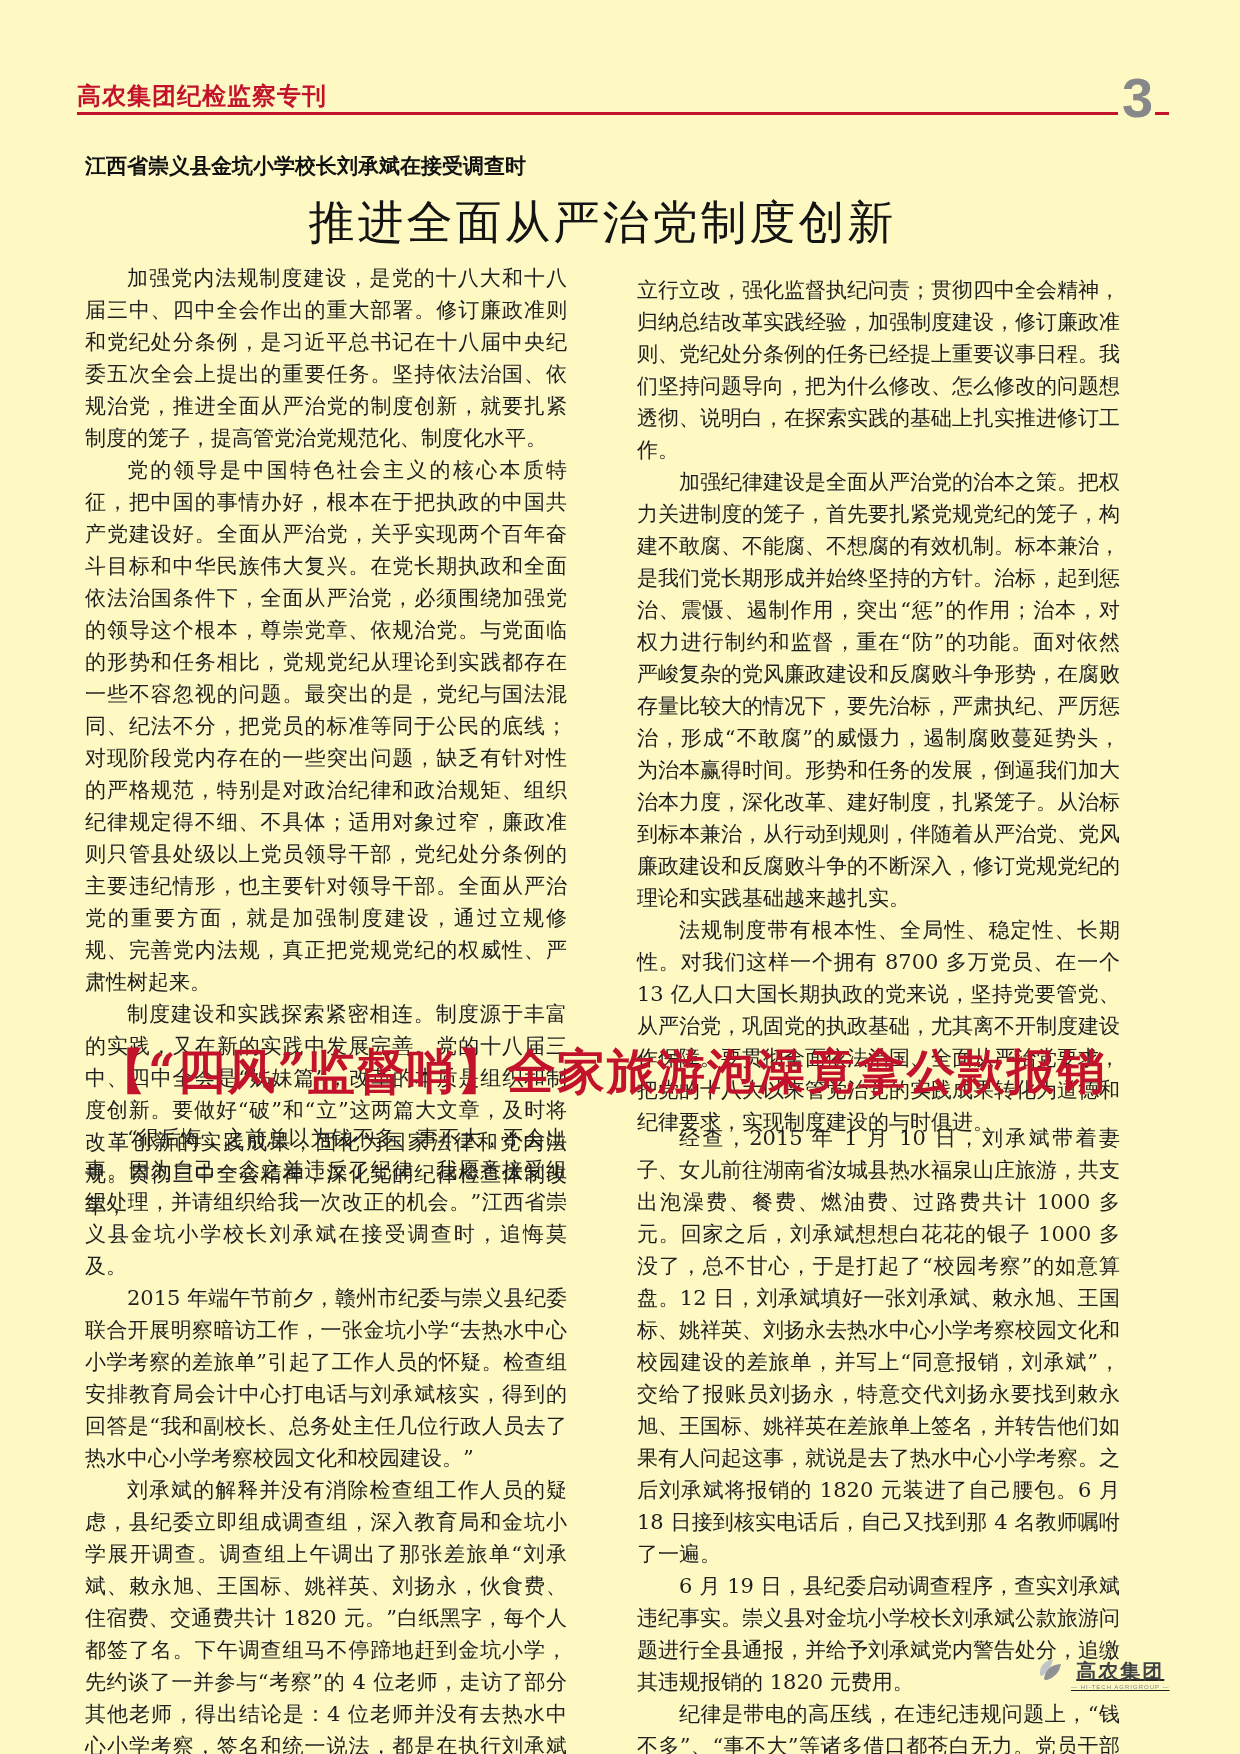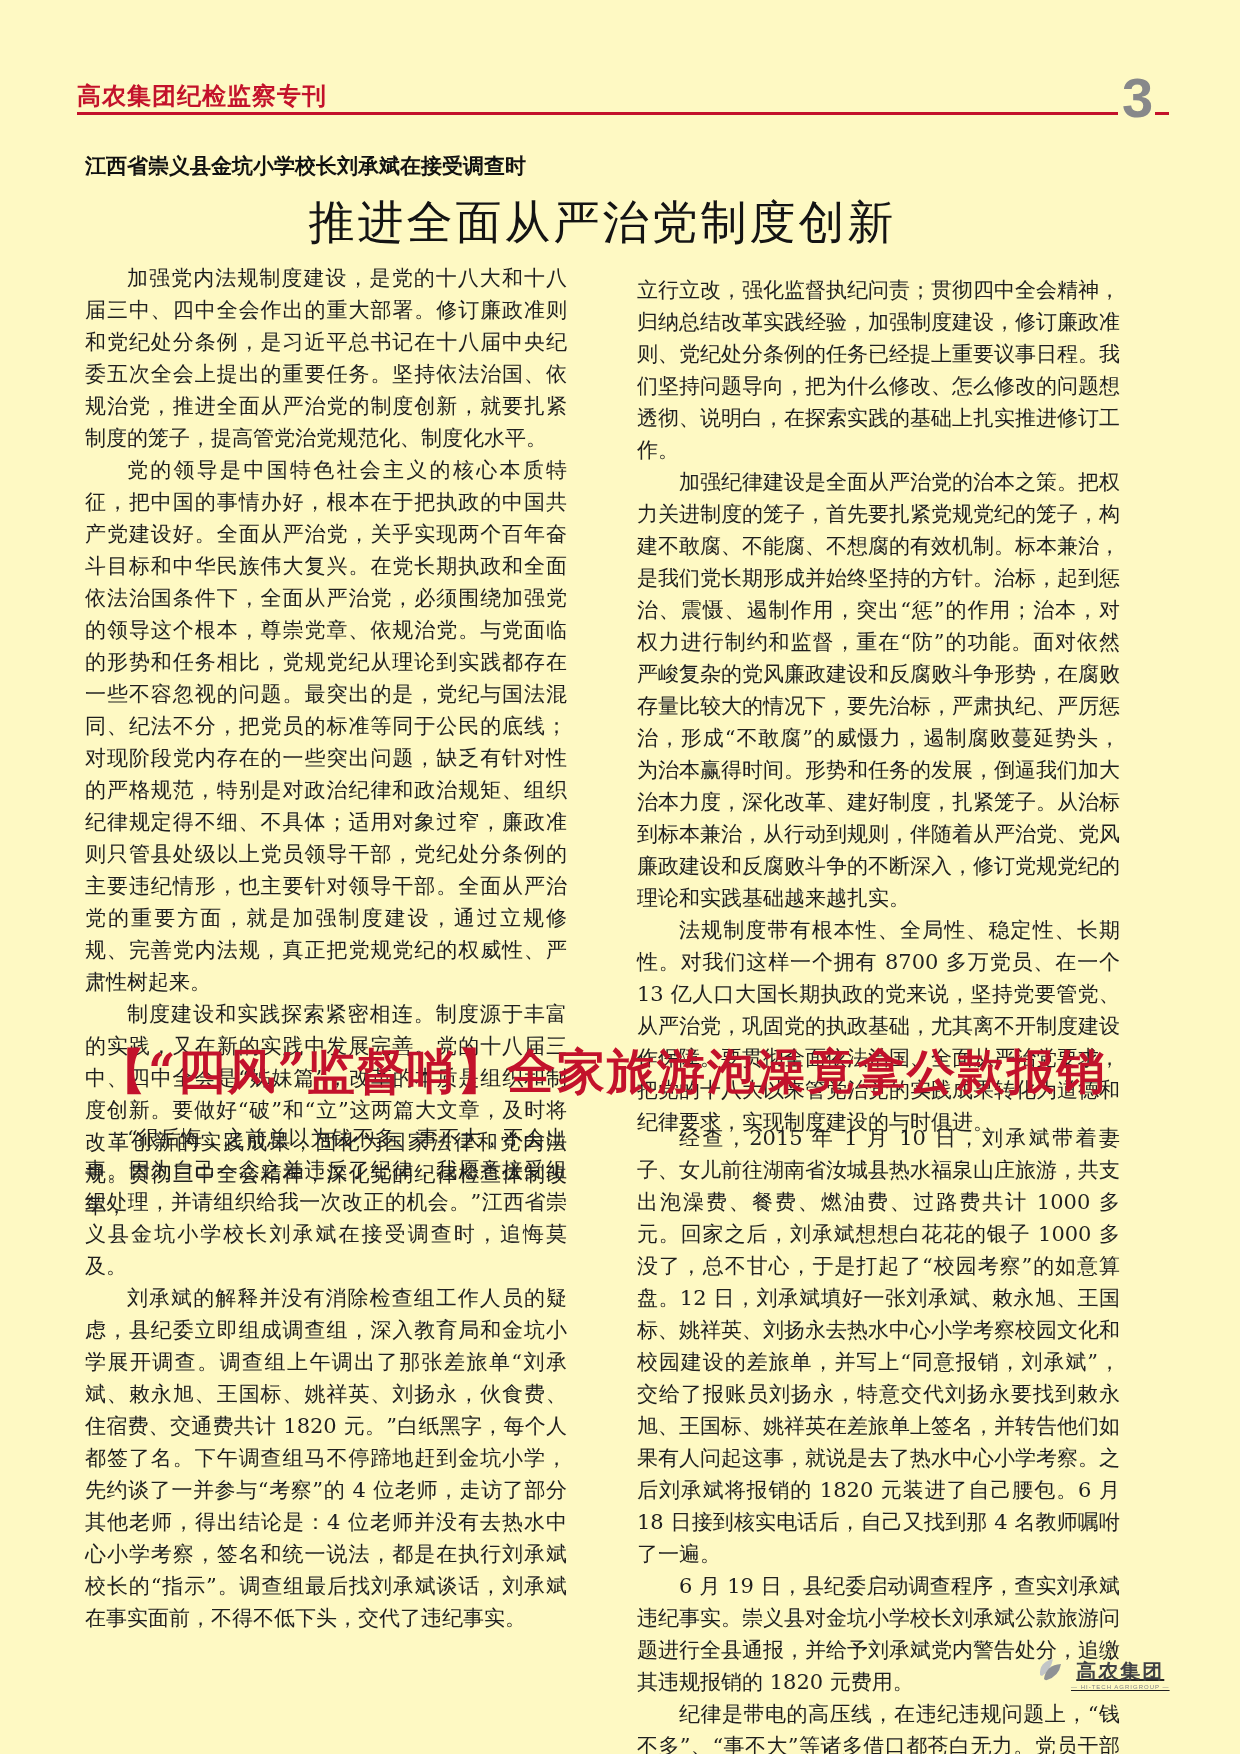--- a/index.html
+++ b/index.html
@@ -106,20 +106,21 @@
   <div class="col a1-right">
     <p class="cont">立行立改，强化监督执纪问责；贯彻四中全会精神，归纳总结改革实践经验，加强制度建设，修订廉政准则、党纪处分条例的任务已经提上重要议事日程。我们坚持问题导向，把为什么修改、怎么修改的问题想透彻、说明白，在探索实践的基础上扎实推进修订工作。</p>
     <p>加强纪律建设是全面从严治党的治本之策。把权力关进制度的笼子，首先要扎紧党规党纪的笼子，构建不敢腐、不能腐、不想腐的有效机制。标本兼治，是我们党长期形成并始终坚持的方针。治标，起到惩治、震慑、遏制作用，突出“惩”的作用；治本，对权力进行制约和监督，重在“防”的功能。面对依然严峻复杂的党风廉政建设和反腐败斗争形势，在腐败存量比较大的情况下，要先治标，严肃执纪、严厉惩治，形成“不敢腐”的威慑力，遏制腐败蔓延势头，为治本赢得时间。形势和任务的发展，倒逼我们加大治本力度，深化改革、建好制度，扎紧笼子。从治标到标本兼治，从行动到规则，伴随着从严治党、党风廉政建设和反腐败斗争的不断深入，修订党规党纪的理论和实践基础越来越扎实。</p>
     <p>法规制度带有根本性、全局性、稳定性、长期性。对我们这样一个拥有 8700 多万党员、在一个 13 亿人口大国长期执政的党来说，坚持党要管党、从严治党，巩固党的执政基础，尤其离不开制度建设作保障。要贯彻全面依法治国、全面从严治党要求，把党的十八大以来管党治党的实践成果转化为道德和纪律要求，实现制度建设的与时俱进。</p>
   </div>
 
   <div class="a2-title">【“四风”监督哨】全家旅游泡澡竟拿公款报销</div>
 
   <div class="col a2-left">
     <p>“很后悔，之前总以为钱不多、事不大，不会出事。因为自己一念之差违反了纪律，我愿意接受组织处理，并请组织给我一次改正的机会。”江西省崇义县金坑小学校长刘承斌在接受调查时，追悔莫及。</p>
+    <p>2015 年端午节前夕，赣州市纪委与崇义县纪委联合开展明察暗访工作，一张金坑小学“去热水中心小学考察的差旅单”引起了工作人员的怀疑。检查组安排教育局会计中心打电话与刘承斌核实，得到的回答是“我和副校长、总务处主任几位行政人员去了热水中心小学考察校园文化和校园建设。”</p>
     <p>刘承斌的解释并没有消除检查组工作人员的疑虑，县纪委立即组成调查组，深入教育局和金坑小学展开调查。调查组上午调出了那张差旅单“刘承斌、敕永旭、王国标、姚祥英、刘扬永，伙食费、住宿费、交通费共计 1820 元。”白纸黑字，每个人都签了名。下午调查组马不停蹄地赶到金坑小学，先约谈了一并参与“考察”的 4 位老师，走访了部分其他老师，得出结论是：4 位老师并没有去热水中心小学考察，签名和统一说法，都是在执行刘承斌校长的“指示”。调查组最后找刘承斌谈话，刘承斌在事实面前，不得不低下头，交代了违纪事实。</p>
   </div>
   <div class="col a2-right">
     <p>经查，2015 年 1 月 10 日，刘承斌带着妻子、女儿前往湖南省汝城县热水福泉山庄旅游，共支出泡澡费、餐费、燃油费、过路费共计 1000 多元。回家之后，刘承斌想想白花花的银子 1000 多没了，总不甘心，于是打起了“校园考察”的如意算盘。12 日，刘承斌填好一张刘承斌、敕永旭、王国标、姚祥英、刘扬永去热水中心小学考察校园文化和校园建设的差旅单，并写上“同意报销，刘承斌”，交给了报账员刘扬永，特意交代刘扬永要找到敕永旭、王国标、姚祥英在差旅单上签名，并转告他们如果有人问起这事，就说是去了热水中心小学考察。之后刘承斌将报销的 1820 元装进了自己腰包。6 月 18 日接到核实电话后，自己又找到那 4 名教师嘱咐了一遍。</p>
     <p>6 月 19 日，县纪委启动调查程序，查实刘承斌违纪事实。崇义县对金坑小学校长刘承斌公款旅游问题进行全县通报，并给予刘承斌党内警告处分，追缴其违规报销的 1820 元费用。</p>
     <p>纪律是带电的高压线，在违纪违规问题上，“钱不多”、“事不大”等诸多借口都苍白无力。党员干部一定要严守规矩、禁越“雷池”。（江西省纪委）</p>
   </div>
 
   <div class="footer-logo">
     <span class="leaf-icon">

